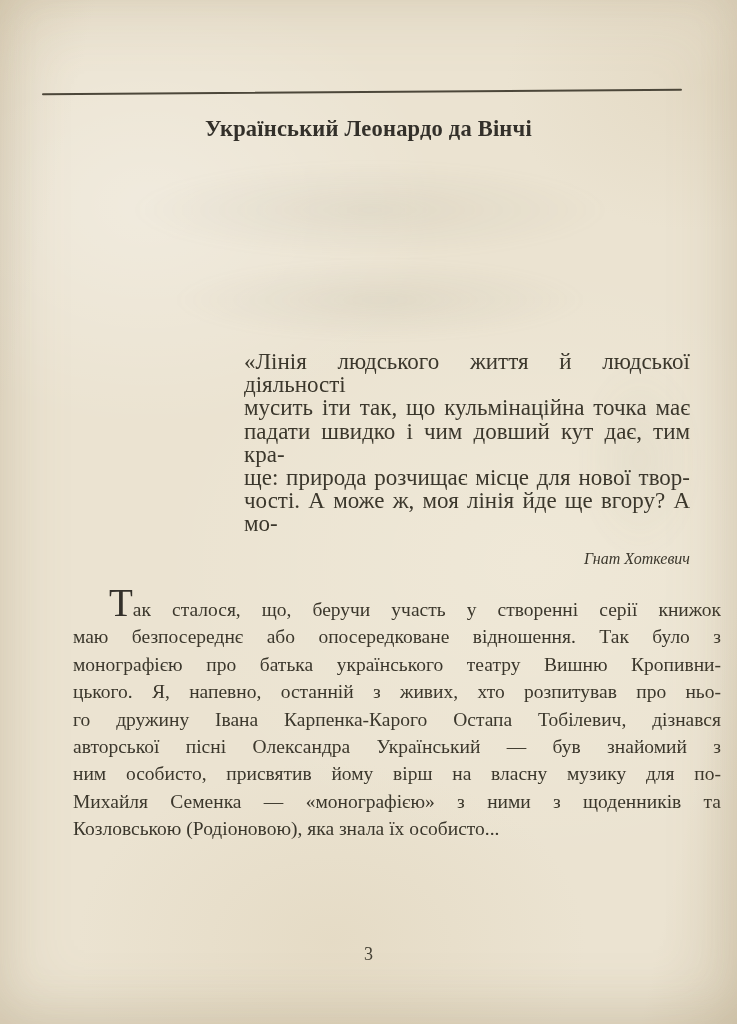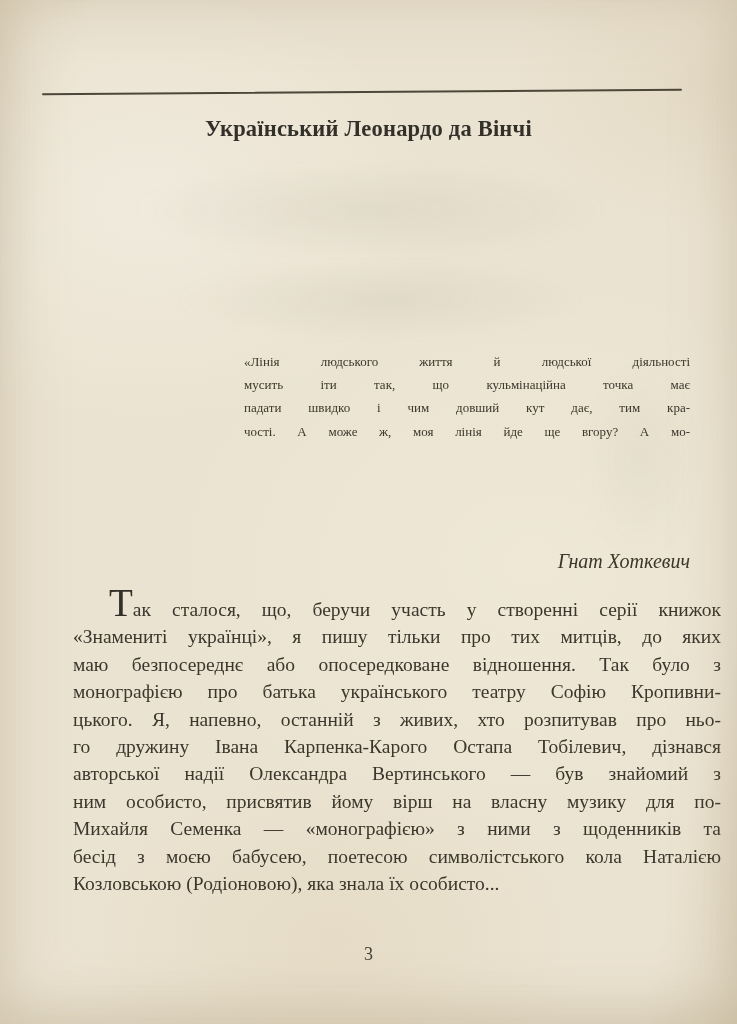--- a/index.html
+++ b/index.html
@@ -37,31 +37,31 @@
     transform: rotate(-0.4deg);
   }
   .title {
     position: absolute; top: 116px; left: 0; right: 0;
     margin: 0; text-align: center;
     font-size: 22.5px; font-weight: bold; letter-spacing: 0.2px;
     color: #33302a;
   }
   .epigraph {
     position: absolute; left: 244px; top: 350px; width: 446px;
-    font-size: 13px; line-height: 23.2px;
+    font-size: 23px; line-height: 23.2px;
   }
   .bodytext {
     position: absolute; left: 45px; top: 596px; width: 648px;
     font-size: 19.5px; line-height: 27.4px; margin-left: 28px;
   }
   .line { white-space: normal; }
   .line.j { text-align: justify; text-align-last: justify; }
   .attribution {
     position: absolute; left: 244px; top: 550px; width: 446px;
-    text-align: right; font-style: italic; font-size: 20px;
+    text-align: right; font-style: italic; font-size: 16px;
   }
   .indent { display: inline-block; width: 36px; }
   .initial {
     font-size: 39px; line-height: 0; color: #33302a;
   }
   .pagenum {
     position: absolute; top: 944px; left: 0; right: 0;
     text-align: center; font-size: 18px; color: #454135;
   }
 </style>
@@ -75,35 +75,34 @@
   <div class="ghost g3"></div>
 
   <div class="rule"></div>
 
   <h1 class="title">Український Леонардо да Вінчі</h1>
 
   <div class="epigraph">
     <div class="line j">«Лінія людського життя й людської діяльності</div>
     <div class="line j">мусить іти так, що кульмінаційна точка має</div>
     <div class="line j">падати швидко і чим довший кут дає, тим кра-</div>
+    <div class="line j">ще: природа розчищає місце для нової твор-</div>
     <div class="line j">чості. А може ж, моя лінія йде ще вгору? А мо-</div>
   </div>
 
   <div class="attribution">Гнат Хоткевич</div>
 
   <div class="bodytext">
     <div class="line j"><span class="indent"></span><span class="initial">Т</span><span>ак сталося, що, беручи участь у створенні серії книжок</span></div>
-    <div class="line j">«Знамениті українці», я пишу тільки про тих митців, до яких</div>
     <div class="line j">маю безпосереднє або опосередковане відношення. Так було з</div>
-    <div class="line j">монографією про батька українського театру Софію Кропивни-</div>
+    <div class="line j">монографією про батька українського театру Вишню Кропивни-</div>
     <div class="line j">цького. Я, напевно, останній з живих, хто розпитував про ньо-</div>
     <div class="line j">го дружину Івана Карпенка-Карого Остапа Тобілевич, дізнався</div>
-    <div class="line j">авторської надії Олександра Вертинського — був знайомий з</div>
+    <div class="line j">авторської пісні Олександра Український — був знайомий з</div>
     <div class="line j">ним особисто, присвятив йому вірш на власну музику для по-</div>
     <div class="line j">Михайля Семенка — «монографією» з ними з щоденників та</div>
-    <div class="line j">бесід з моєю бабусею, поетесою символістського кола Наталією</div>
     <div class="line">Козловською (Родіоновою), яка знала їх особисто...</div>
   </div>
 
   <div class="pagenum">3</div>
 
   <div class="vignette"></div>
 </div>
 
 </body></html>

